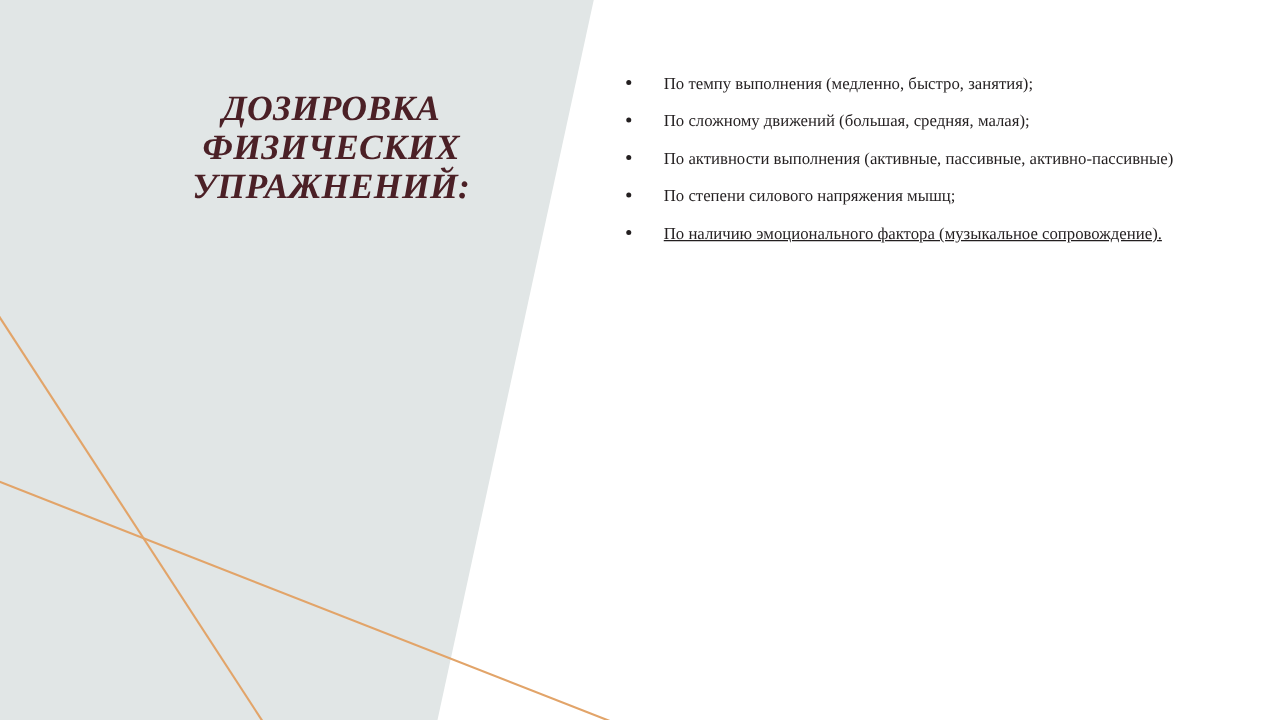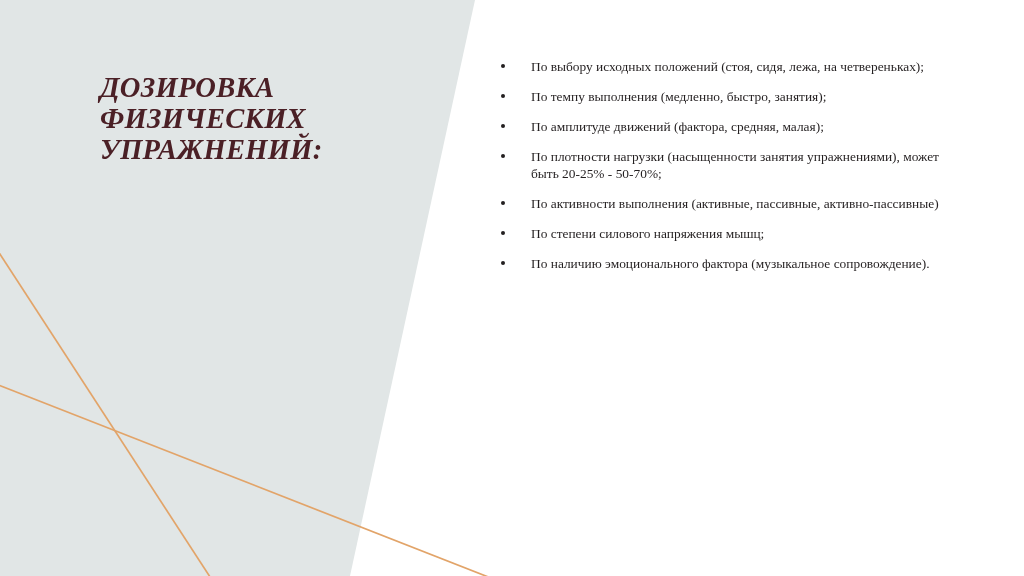--- a/index.html
+++ b/index.html
@@ -25,20 +25,21 @@
     height: 576px;
     pointer-events: none;
   }
 
   
   #title-block {
     position: absolute;
     left: 100px;
     top: 72px;
     width: 330px;
+    text-align: center;
   }
   #slide-title {
     margin: 0;
     font-family: "Liberation Serif", "DejaVu Serif", serif;
     font-style: italic;
     font-weight: bold;
     font-size: 28.5px;
     line-height: 31px;
     letter-spacing: 0.3px;
     color: #4b2026;
@@ -60,20 +61,21 @@
     position: relative;
     padding-left: 36px;
     margin-bottom: 13px;
     font-family: "Liberation Serif", "DejaVu Serif", serif;
     font-size: 13.4px;
     line-height: 17px;
     color: #231f20;
   }
   #bullet-list li:last-child {
     margin-bottom: 0;
+    text-decoration: underline;
   }
   #bullet-list li .bullet-dot {
     position: absolute;
     left: 6px;
     top: 6px;
     width: 4.2px;
     height: 4.2px;
     border-radius: 50%;
     background: #231f20;
   }
@@ -92,33 +94,25 @@
     <line x1="-4" y1="384" x2="496" y2="580" stroke="#e2a469" stroke-width="1.7"></line>
   </svg>
 
   <div id="title-block">
     <h1 id="slide-title">ДОЗИРОВКА ФИЗИЧЕСКИХ УПРАЖНЕНИЙ:</h1>
   </div>
 
   <ul id="bullet-list">
     <li>
       <span class="bullet-dot"></span>
-      <span class="bullet-text">По выбору исходных положений (стоя, сидя, лежа, на четвереньках);</span>
-    </li>
-    <li>
-      <span class="bullet-dot"></span>
       <span class="bullet-text">По темпу выполнения (медленно, быстро, занятия);</span>
     </li>
     <li>
       <span class="bullet-dot"></span>
-      <span class="bullet-text">По амплитуде движений (фактора, средняя, малая);</span>
-    </li>
-    <li>
-      <span class="bullet-dot"></span>
-      <span class="bullet-text">По плотности нагрузки (насыщенности занятия упражнениями), может быть 20-25% - 50-70%;</span>
+      <span class="bullet-text">По сложному движений (большая, средняя, малая);</span>
     </li>
     <li>
       <span class="bullet-dot"></span>
       <span class="bullet-text">По активности выполнения (активные, пассивные, активно-пассивные)</span>
     </li>
     <li>
       <span class="bullet-dot"></span>
       <span class="bullet-text">По степени силового напряжения мышц;</span>
     </li>
     <li>

